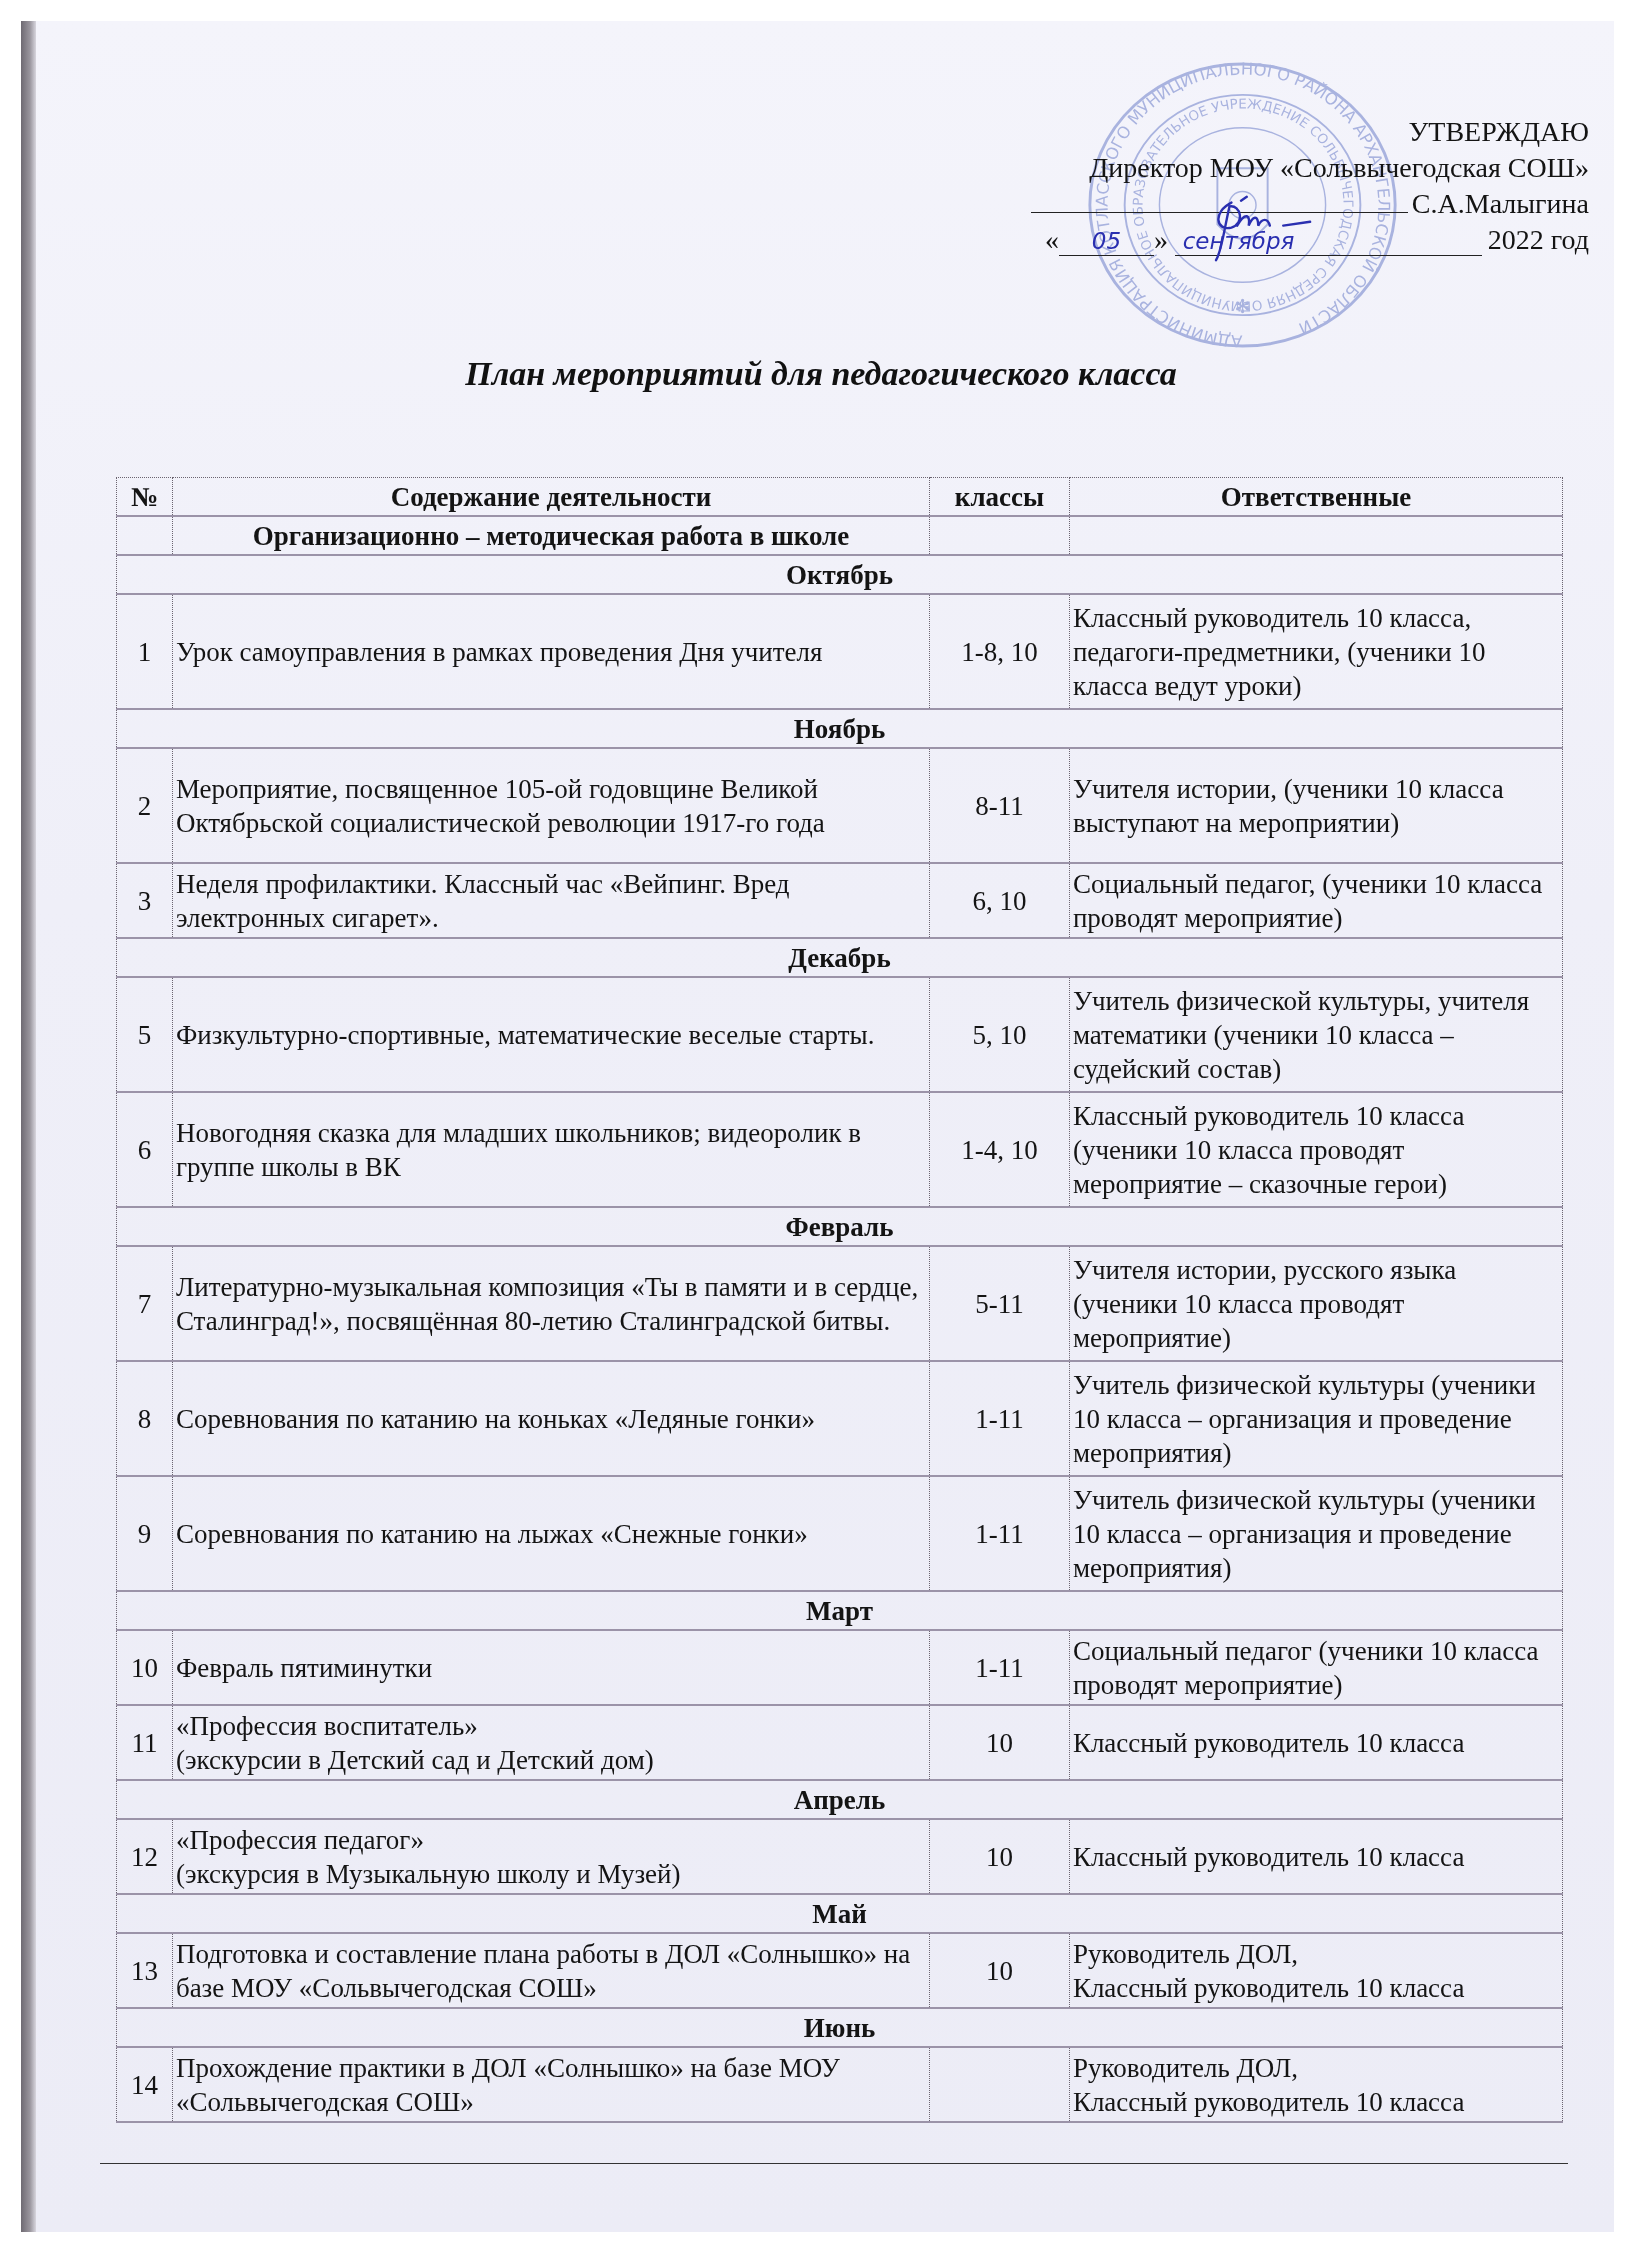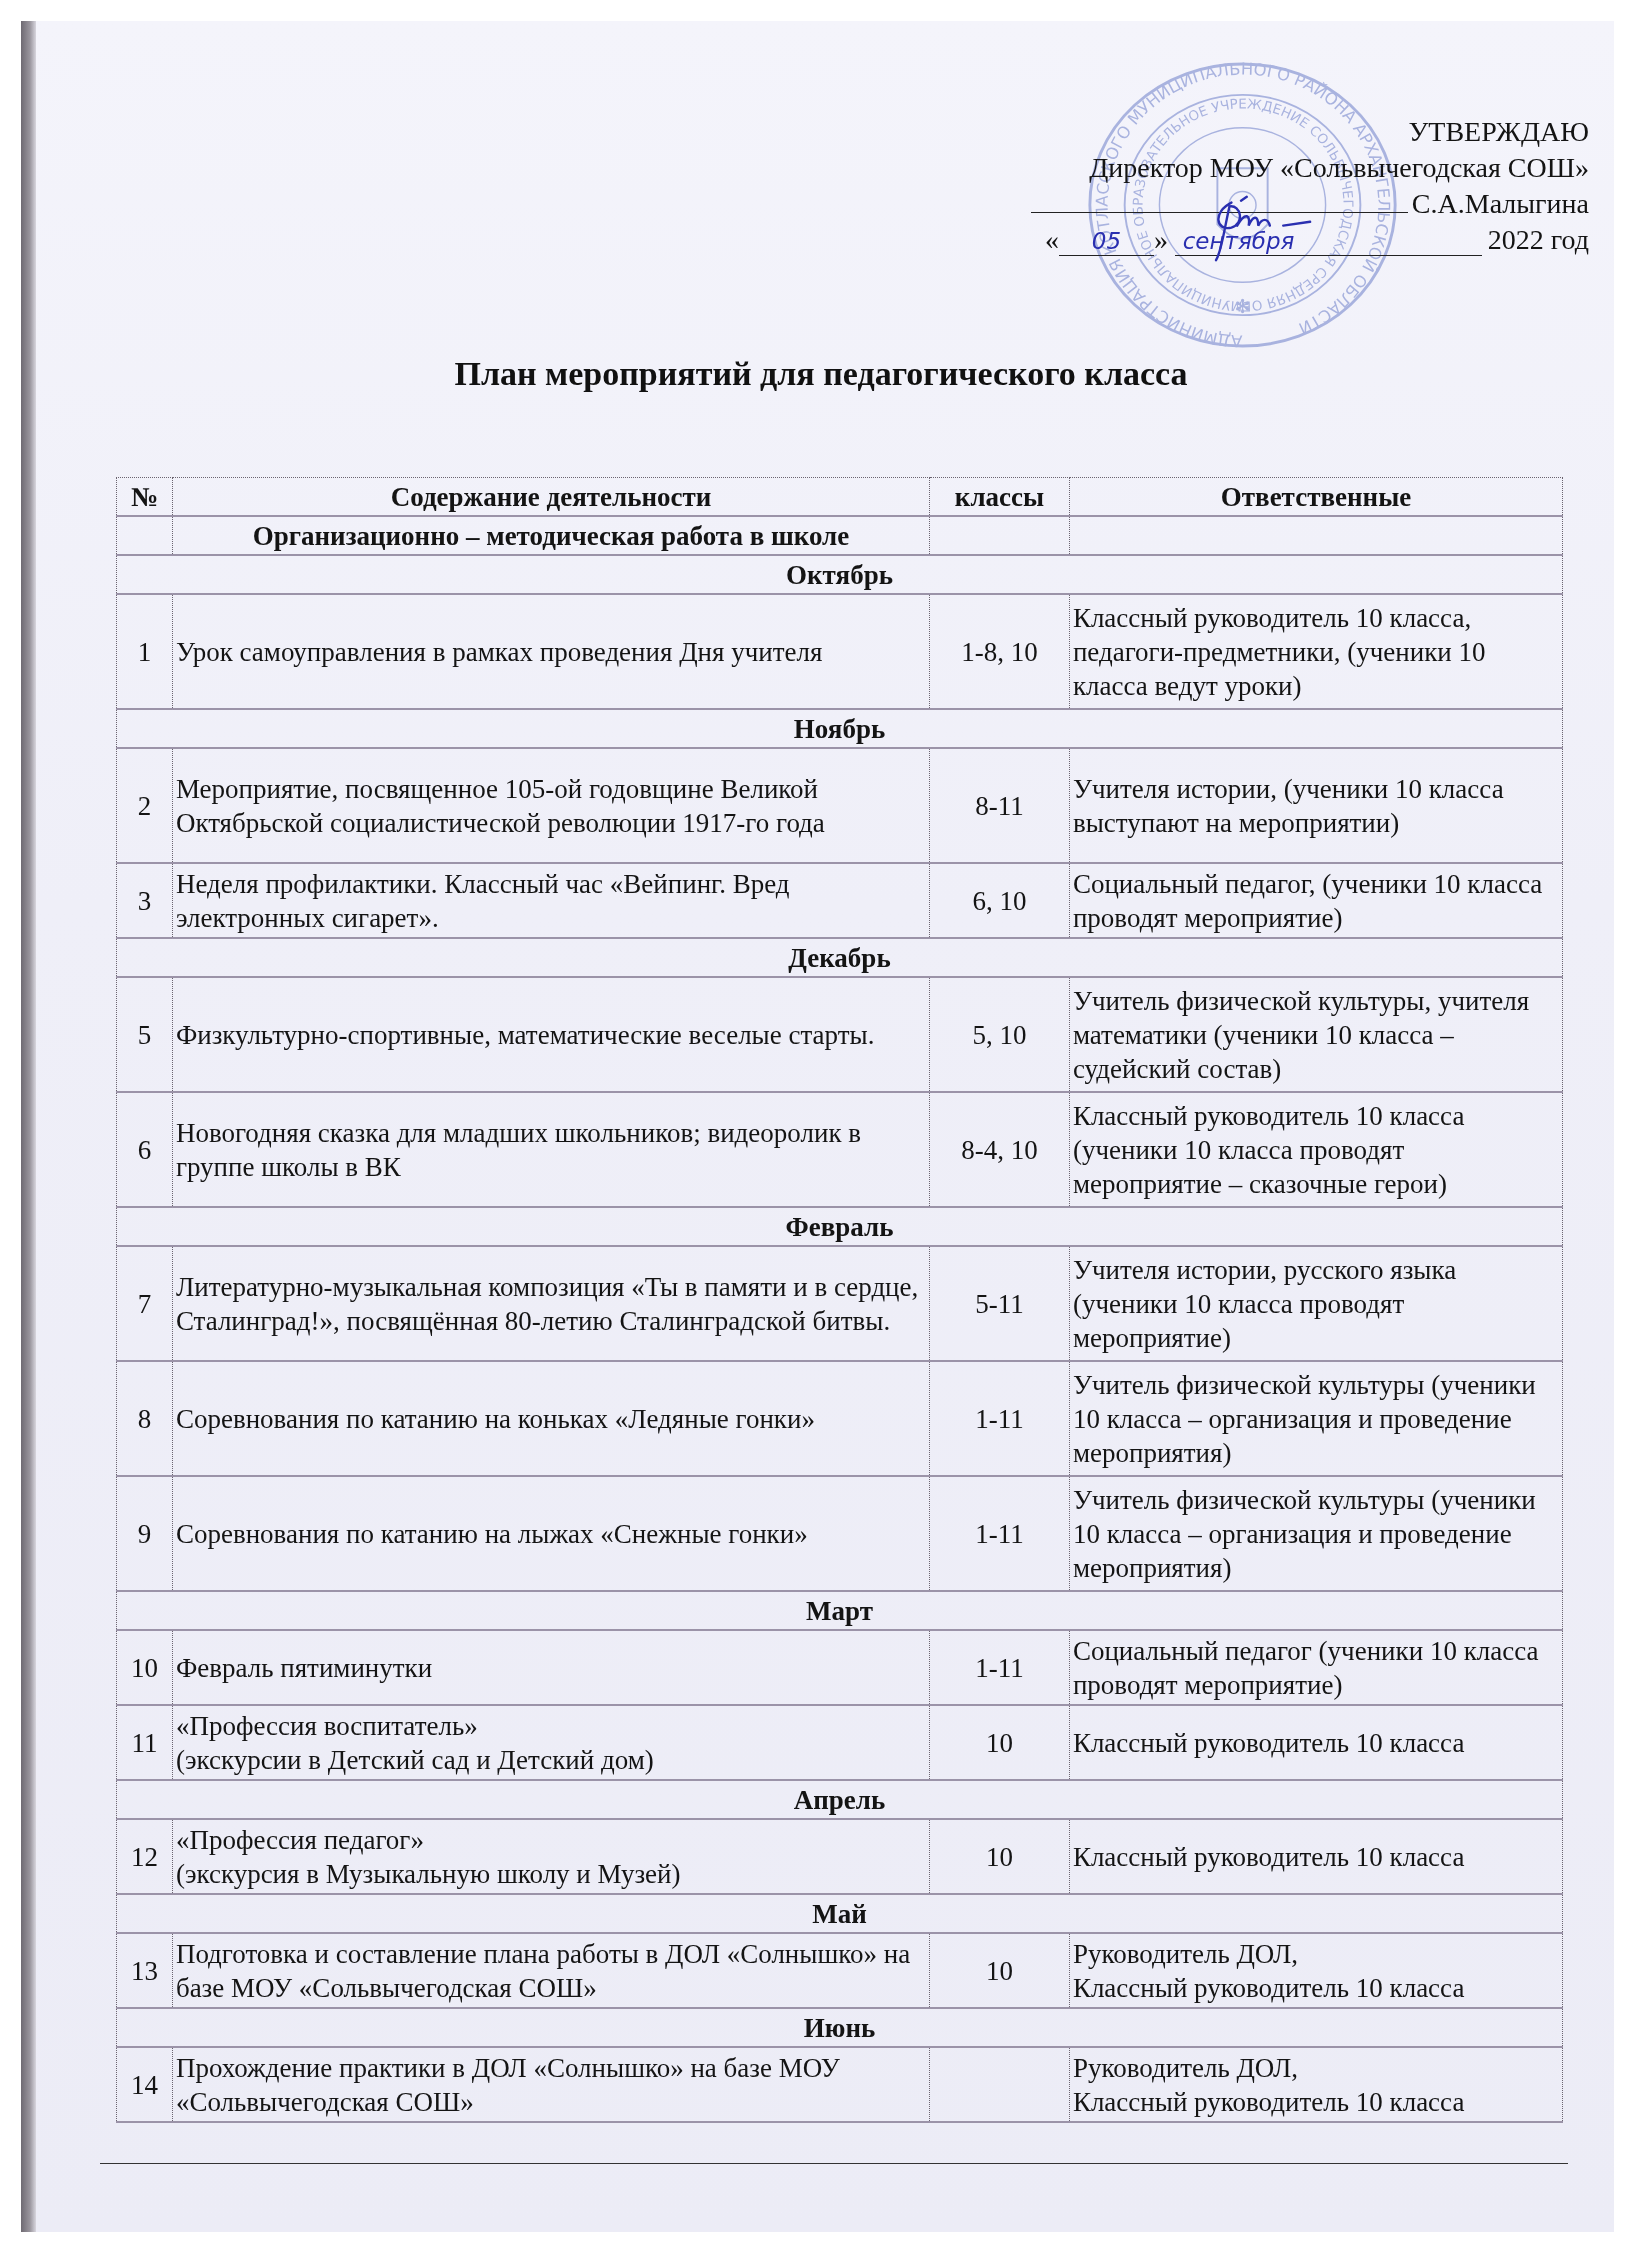--- a/index.html
+++ b/index.html
@@ -39,21 +39,21 @@
   }
   .signature {
     position: absolute; left: 1202px; top: 193px; width: 126px; height: 72px; z-index: 4;
   }
   .stamp {
     position: absolute; left: 1086px; top: 60px; width: 314px; height: 290px; z-index: 2;
     opacity: 0.55;
   }
   .title {
     position: absolute; left: 290px; width: 1062px; top: 353px;
-    text-align: center; font-weight: bold; font-size: 34px; line-height: 42px;
+    text-align: center; font-style: italic; font-weight: bold; font-size: 34px; line-height: 42px;
     font-family: "Liberation Serif", serif; color: #111;
   }
   .title span { display: block; }
   table.plan {
     position: absolute; left: 116px; top: 477px; width: 1446px;
     border-collapse: collapse; table-layout: fixed; font-size: 27px; line-height: 34px;
   }
   table.plan td, table.plan th {
     border: 1.4px dotted #6b6470; padding: 0 2.9px; vertical-align: middle;
   }
@@ -169,21 +169,21 @@
       </tr>
   <tr class="h3">
     <td class="c-num">5</td>
     <td class="c-content">Физкультурно-спортивные, математические веселые старты.</td>
     <td class="c-classes">5, 10</td>
     <td class="c-resp">Учитель физической культуры, учителя математики (ученики 10 класса – судейский состав)</td>
   </tr>
   <tr class="h3">
     <td class="c-num">6</td>
     <td class="c-content">Новогодняя сказка для младших школьников; видеоролик в группе школы в ВК</td>
-    <td class="c-classes">8-4, 10</td>
+    <td class="c-classes">1-4, 10</td>
     <td class="c-resp">Классный руководитель 10 класса (ученики 10 класса проводят мероприятие – сказочные герои)</td>
   </tr>
 
   <tr class="month">
         <td colspan="4">Февраль</td>
       </tr>
   <tr class="h3">
     <td class="c-num">7</td>
     <td class="c-content">Литературно-музыкальная композиция «Ты в памяти и в сердце, Сталинград!», посвящённая 80-летию Сталинградской битвы.</td>
     <td class="c-classes">5-11</td>

